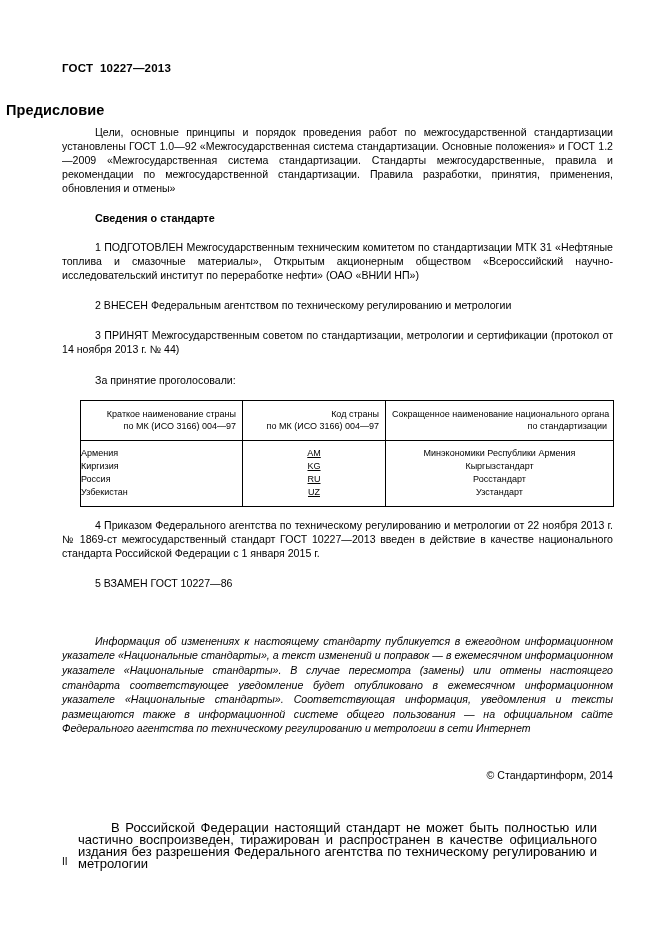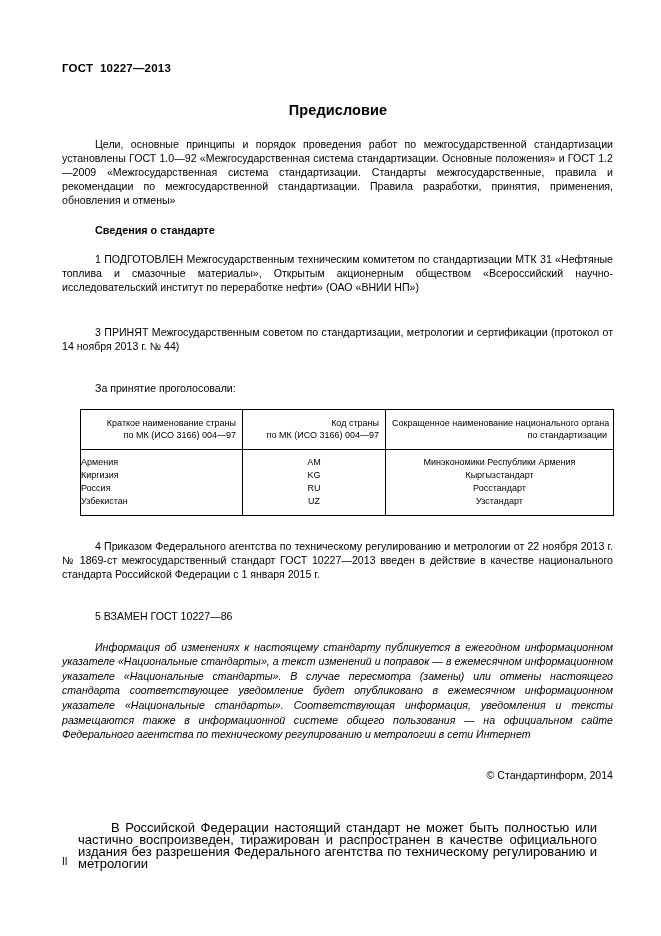--- a/index.html
+++ b/index.html
@@ -32,39 +32,39 @@
     top: 62px;
     font-size: 11.5px;
     font-weight: bold;
     letter-spacing: 0.2px;
     white-space: pre;
   }
 
   
   .section-title {
     position: absolute;
-    left: 15px;
+    left: 6px;
     right: 0;
     top: 92px;
-    text-align: center;
+    text-align: left;
     font-size: 14.5px;
     font-weight: bold;
     letter-spacing: 0.1px;
   }
 
   
   .content {
     position: absolute;
     left: 62px;
     top: 125px;
     width: 551px;
   }
 
   p.body {
-    margin: 12px 0 13px 0;
+    margin: 0 0 13px 0;
     font-size: 10.6px;
     line-height: 14.05px;
     text-align: justify;
     text-justify: inter-word;
     text-indent: 33px;
     hyphens: manual;
   }
 
   h3.subhead {
     margin: 0 0 15px 0;
@@ -103,31 +103,31 @@
   }
   table.vote-table thead th .hl {
     display: block;
     white-space: nowrap;
   }
   table.vote-table tbody td {
     padding: 6px 0 7px 0;
     line-height: 12.8px;
   }
   td.col-country  { padding-left: 12px; text-align: left; }
-  td.col-code     { text-align: center; }
+  td.col-code     { text-align: center; text-decoration: underline; }
   td.col-body     { padding-left: 11px; text-align: center; }
   .cellline { display: block; white-space: nowrap; }
 
   col.c-country { width: 162px; }
   col.c-code    { width: 143px; }
   col.c-body    { width: 228px; }
 
   
   .notice {
-    margin-top: 17px;
+    margin-top: 44px;
   }
   .notice p {
     margin: 0;
     font-style: italic;
     font-size: 10.6px;
     line-height: 14.6px;
     text-align: justify;
     text-indent: 33px;
   }
 
@@ -177,20 +177,21 @@
     <p class="body">Цели, основные принципы и порядок проведения работ по межгосударственной стандартизации установлены ГОСТ 1.0—92 «Межгосударственная система стандартизации. Основные положения» и ГОСТ 1.2—2009 «Межгосударственная система стандартизации. Стандарты межгосударственные, правила и рекомендации по межгосударственной стандартизации. Правила разработки, принятия, применения, обновления и отмены»</p>
 
     <div class="gap-sm"></div>
 
     <h3 class="subhead">Сведения о стандарте</h3>
 
     <p class="body">1  ПОДГОТОВЛЕН Межгосударственным техническим комитетом по стандартизации МТК 31 «Нефтяные топлива и смазочные материалы», Открытым акционерным обществом «Всероссийский научно-исследовательский институт по переработке нефти» (ОАО «ВНИИ НП»)</p>
 
     <div class="gap-sm"></div>
 
+    <p class="body">2  ВНЕСЕН Федеральным агентством по техническому регулированию и метрологии</p>
 
     <div class="gap-sm"></div>
 
     <p class="body">3  ПРИНЯТ Межгосударственным советом по стандартизации, метрологии и сертификации (протокол от 14 ноября 2013 г. № 44)</p>
 
     <div class="gap-sm"></div>
 
     <p class="body">За принятие проголосовали:</p>
 
     <div class="vote-table-wrap">

